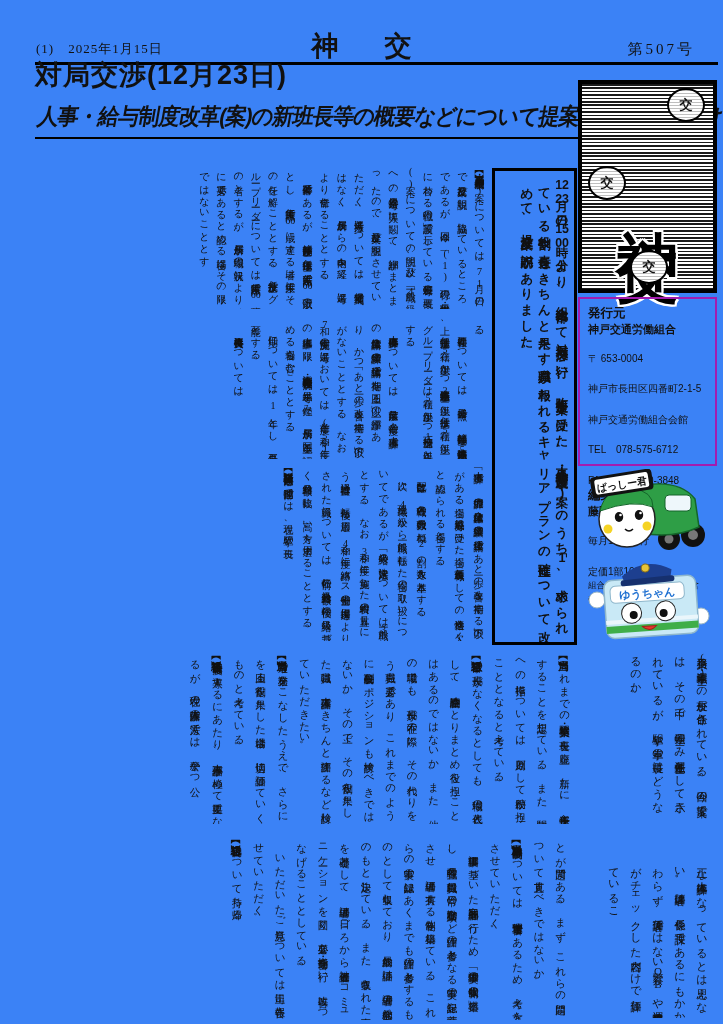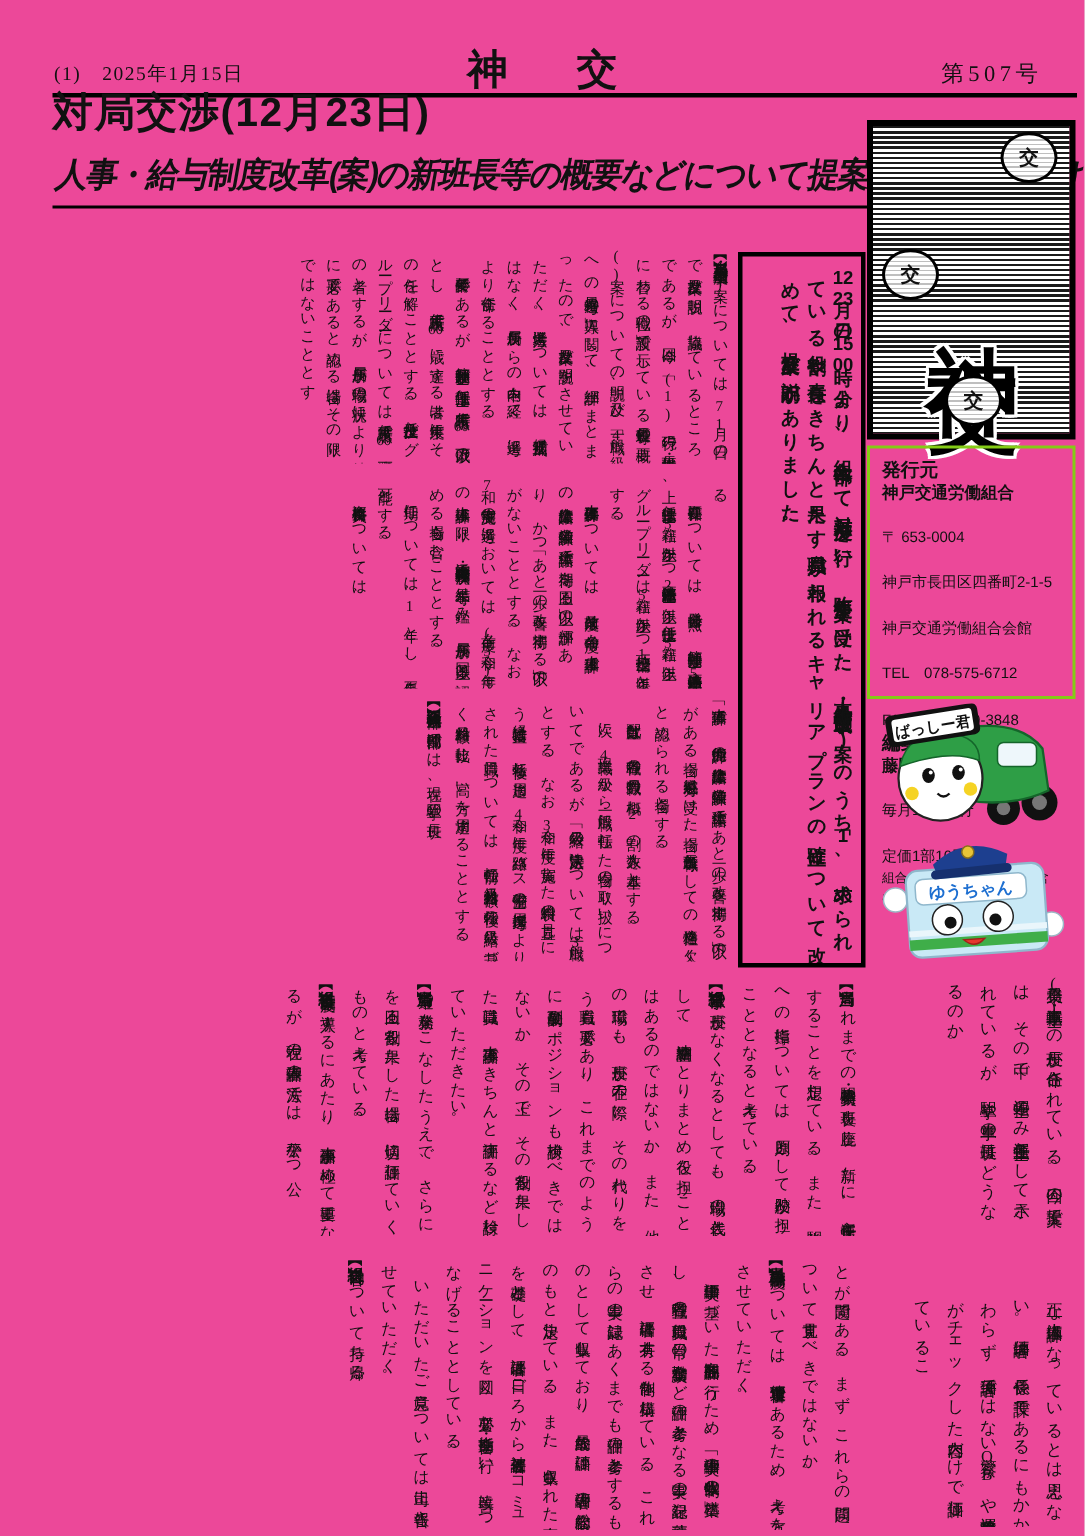--- a/index.html
+++ b/index.html
@@ -1,16 +1,16 @@
 <!DOCTYPE html>
 <html lang="ja"><head>
 <meta charset="utf-8">
 <style>
   html,body{margin:0;padding:0;background:#e8e8e8;}
-  #page{position:relative;width:723px;height:1024px;background:#ec4899;margin:0 auto;
+  #page{position:relative;width:723px;height:1024px;background:#3b82f6;margin:0 auto;
         font-family:"Liberation Serif","DejaVu Serif",serif;color:#111;overflow:hidden;}
 
   
   .hdr-left{position:absolute;left:36px;top:40px;font-size:13px;letter-spacing:1px;}
   .hdr-left .pgno{margin-right:14px;}
   .masthead{position:absolute;left:0;top:28px;width:723px;text-align:center;
             font-size:27px;font-weight:bold;letter-spacing:46px;text-indent:46px;}
   .issue-no{position:absolute;right:28px;top:40px;font-size:15px;letter-spacing:3px;font-family:Liberation Serif, serif;}
   .hdr-rule{position:absolute;left:35px;top:62px;width:683px;height:3px;background:#000;}
 
@@ -32,21 +32,21 @@
          text-shadow:-2px 0 #fff,2px 0 #fff,0 -2px #fff,0 2px #fff,-2px -2px #fff,2px 2px #fff,-2px 2px #fff,2px -2px #fff;}
   .seal{position:absolute;width:34px;height:30px;border-radius:50%;background:#fff;border:2px solid #000;
         display:flex;align-items:center;justify-content:center;font-size:13px;font-weight:bold;
         background-image:repeating-linear-gradient(180deg,rgba(0,0,0,.25) 0 1px,transparent 1px 3px);}
   .seal.s1{right:8px;top:4px;}
   .seal.s2{left:6px;top:82px;}
   .seal.s3{left:48px;bottom:5px;}
 
   
   .pubbox{position:absolute;left:578px;top:297px;width:139px;height:169px;box-sizing:border-box;
-          border:2px solid #84cc16;padding:7px 8px 0 8px;font-family:"Liberation Sans","DejaVu Sans",sans-serif;}
+          border:2px solid #a21caf;padding:7px 8px 0 8px;font-family:"Liberation Sans","DejaVu Sans",sans-serif;}
   .pub-l1{font-size:12.5px;font-weight:bold;line-height:1.25;}
   .pub-l2{font-size:11px;font-weight:bold;line-height:1.3;margin-bottom:2px;}
   .pub-s{font-size:10px;line-height:1.45;margin-top:16px;}
   .pub-xs{font-size:8.5px;line-height:1.5;}
 
   
   .mascot{position:absolute;}
   .m1{left:583px;top:469px;}
   .m2{left:583px;top:554px;}
 

